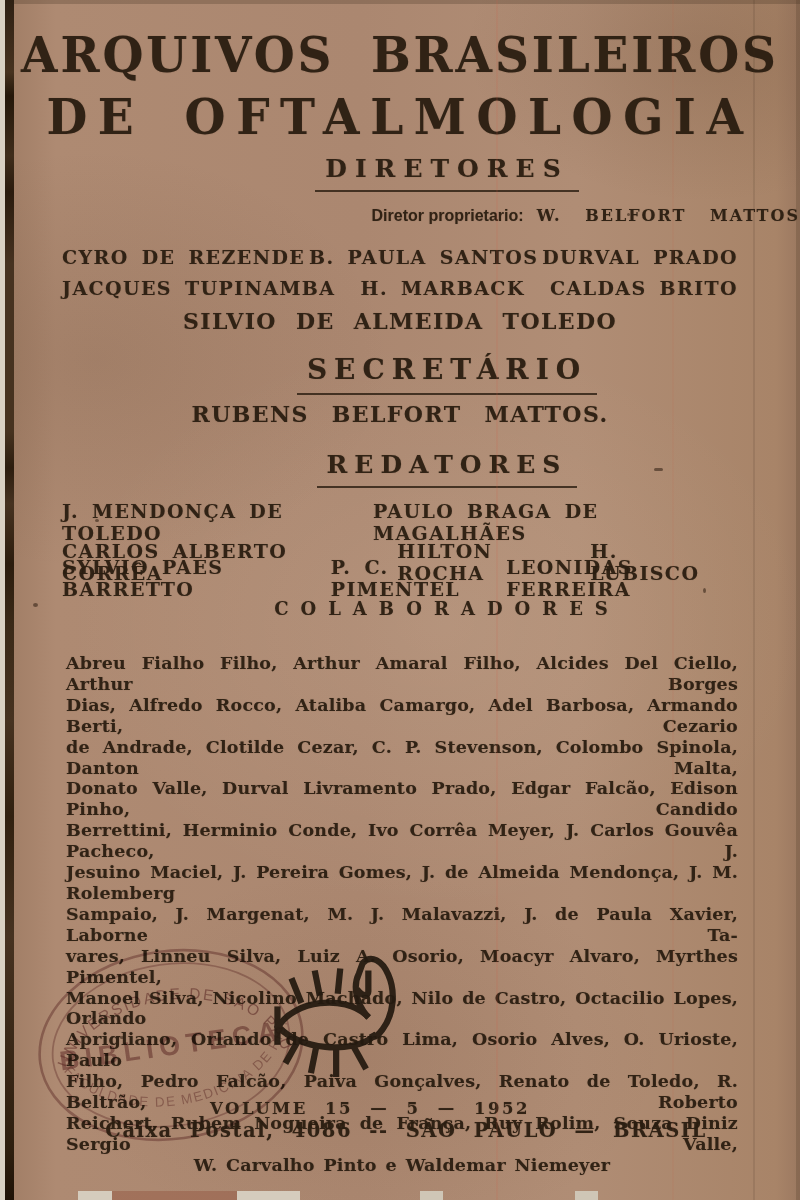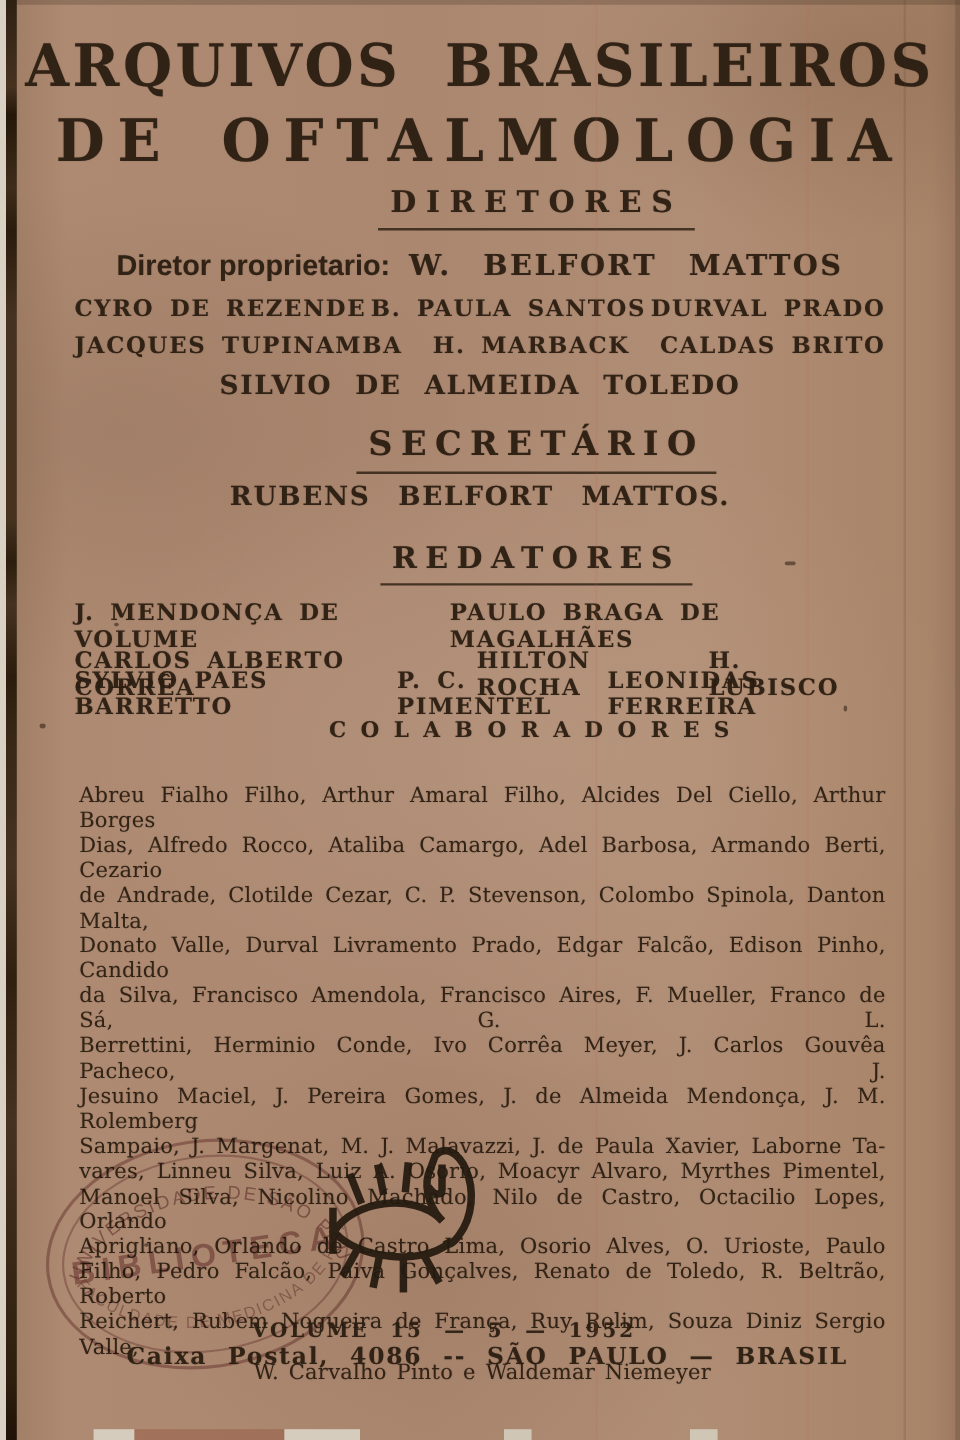--- a/index.html
+++ b/index.html
@@ -32,33 +32,33 @@
     letter-spacing:3px;word-spacing:18px;transform:scaleX(.96);}
   .title2{left:0;top:88px;width:800px;text-align:center;font-size:49px;font-weight:bold;
     letter-spacing:11px;word-spacing:14px;transform:scaleX(.96);}
   .heading{width:800px;left:0;text-align:center;font-weight:bold;margin-left:47px;}
   .heading .u{display:inline-block;padding:0 10px 7px 10px;border-bottom:2.5px solid rgba(44,30,17,.82);}
   .h-diretores{top:154px;font-size:25px;letter-spacing:8px;}
   .h-secretario{top:353px;font-size:28px;letter-spacing:7px;}
   .h-redatores{top:450px;font-size:25px;letter-spacing:7px;}
   .h-colab{top:598px;font-size:18px;letter-spacing:12px;}
   .noline .u{border-bottom:none;}
-  .prop-line{left:0;top:206px;width:800px;text-align:center;font-size:24px;}
+  .prop-line{left:0;top:206px;width:800px;text-align:right;font-size:16px;}
   .prop-label{font-family:"Liberation Sans","DejaVu Sans",sans-serif;font-weight:600;letter-spacing:0px;}
   .prop-name{font-weight:bold;letter-spacing:2px;word-spacing:16px;padding-left:8px;}
   .namerow{left:62px;width:676px;display:flex;justify-content:space-between;
     font-size:19px;font-weight:bold;letter-spacing:1.4px;word-spacing:5px;}
   .namerow-c{left:0;width:800px;text-align:center;font-size:22px;font-weight:bold;
     letter-spacing:1.4px;word-spacing:10px;}
   .r-d1{top:246px;} .r-d2{top:277px;} .r-d3{top:308px;}
   .r-sec{top:401px;word-spacing:14px;}
   .r-r1{top:500px;} .r-r2{top:528px;margin-top:12px;} .r-r3{top:556px;}
   
   .colab-par{left:66px;top:653px;width:672px;font-size:17.5px;line-height:20.9px;
-    font-weight:400;letter-spacing:.2px;word-spacing:2.5px;}
+    font-weight:700;letter-spacing:.2px;word-spacing:2.5px;}
   .cline{text-align:justify;text-align-last:justify;}
   .cline.center{text-align:center;text-align-last:center;}
   
   .stamp{left:28px;top:942px;width:286px;height:206px;transform:rotate(-8deg);
     mix-blend-mode:multiply;opacity:.92;}
   .eyelogo{left:268px;top:952px;width:142px;height:134px;}
   
   .volume-line{left:0;top:1099px;width:740px;text-align:center;font-size:16.5px;
     font-weight:bold;letter-spacing:2.5px;word-spacing:9px;}
   .address-line{left:0;top:1119px;width:812px;text-align:center;font-size:19.5px;
@@ -93,21 +93,21 @@
 
   <div class="abs heading h-secretario ink">
     <span class="u">SECRETÁRIO</span>
   </div>
   <div class="abs namerow-c r-sec ink">RUBENS BELFORT MATTOS.</div>
 
   <div class="abs heading h-redatores ink">
     <span class="u">REDATORES</span>
   </div>
   <div class="abs namerow r-r1 ink">
-    <span>J. MENDONÇA DE VOLUME</span>
+    <span>J. MENDONÇA DE TOLEDO</span>
     <span>PAULO BRAGA DE MAGALHÃES</span>
   </div>
   <div class="abs namerow r-r2 ink">
     <span>CARLOS ALBERTO CORRÊA</span>
     <span>HILTON ROCHA</span>
     <span>H. LUBISCO</span>
   </div>
   <div class="abs namerow r-r3 ink">
     <span>SYLVIO PAES BARRETTO</span>
     <span>P. C. PIMENTEL</span>
@@ -115,21 +115,20 @@
   </div>
 
   <div class="abs heading h-colab noline ink">
     <span class="u">COLABORADORES</span>
   </div>
   <div class="abs colab-par ink">
     <div class="cline">Abreu Fialho Filho, Arthur Amaral Filho, Alcides Del Ciello, Arthur Borges</div>
     <div class="cline">Dias, Alfredo Rocco, Ataliba Camargo, Adel Barbosa, Armando Berti, Cezario</div>
     <div class="cline">de Andrade, Clotilde Cezar, C. P. Stevenson, Colombo Spinola, Danton Malta,</div>
     <div class="cline">Donato Valle, Durval Livramento Prado, Edgar Falcão, Edison Pinho, Candido</div>
-    <div class="cline">da Silva, Francisco Amendola, Francisco Aires, F. Mueller, Franco de Sá, G. L.</div>
     <div class="cline">Berrettini, Herminio Conde, Ivo Corrêa Meyer, J. Carlos Gouvêa Pacheco, J.</div>
     <div class="cline">Jesuino Maciel, J. Pereira Gomes, J. de Almeida Mendonça, J. M. Rolemberg</div>
     <div class="cline">Sampaio, J. Margenat, M. J. Malavazzi, J. de Paula Xavier, Laborne Ta-</div>
     <div class="cline">vares, Linneu Silva, Luiz A. Osorio, Moacyr Alvaro, Myrthes Pimentel,</div>
     <div class="cline">Manoel Silva, Nicolino Machado, Nilo de Castro, Octacilio Lopes, Orlando</div>
     <div class="cline">Aprigliano, Orlando de Castro Lima, Osorio Alves, O. Urioste, Paulo</div>
     <div class="cline">Filho, Pedro Falcão, Paiva Gonçalves, Renato de Toledo, R. Beltrão, Roberto</div>
     <div class="cline">Reichert, Rubem Nogueira de França, Ruy Rolim, Souza Diniz Sergio Valle,</div>
     <div class="cline center">W. Carvalho Pinto e Waldemar Niemeyer</div>
   </div>

